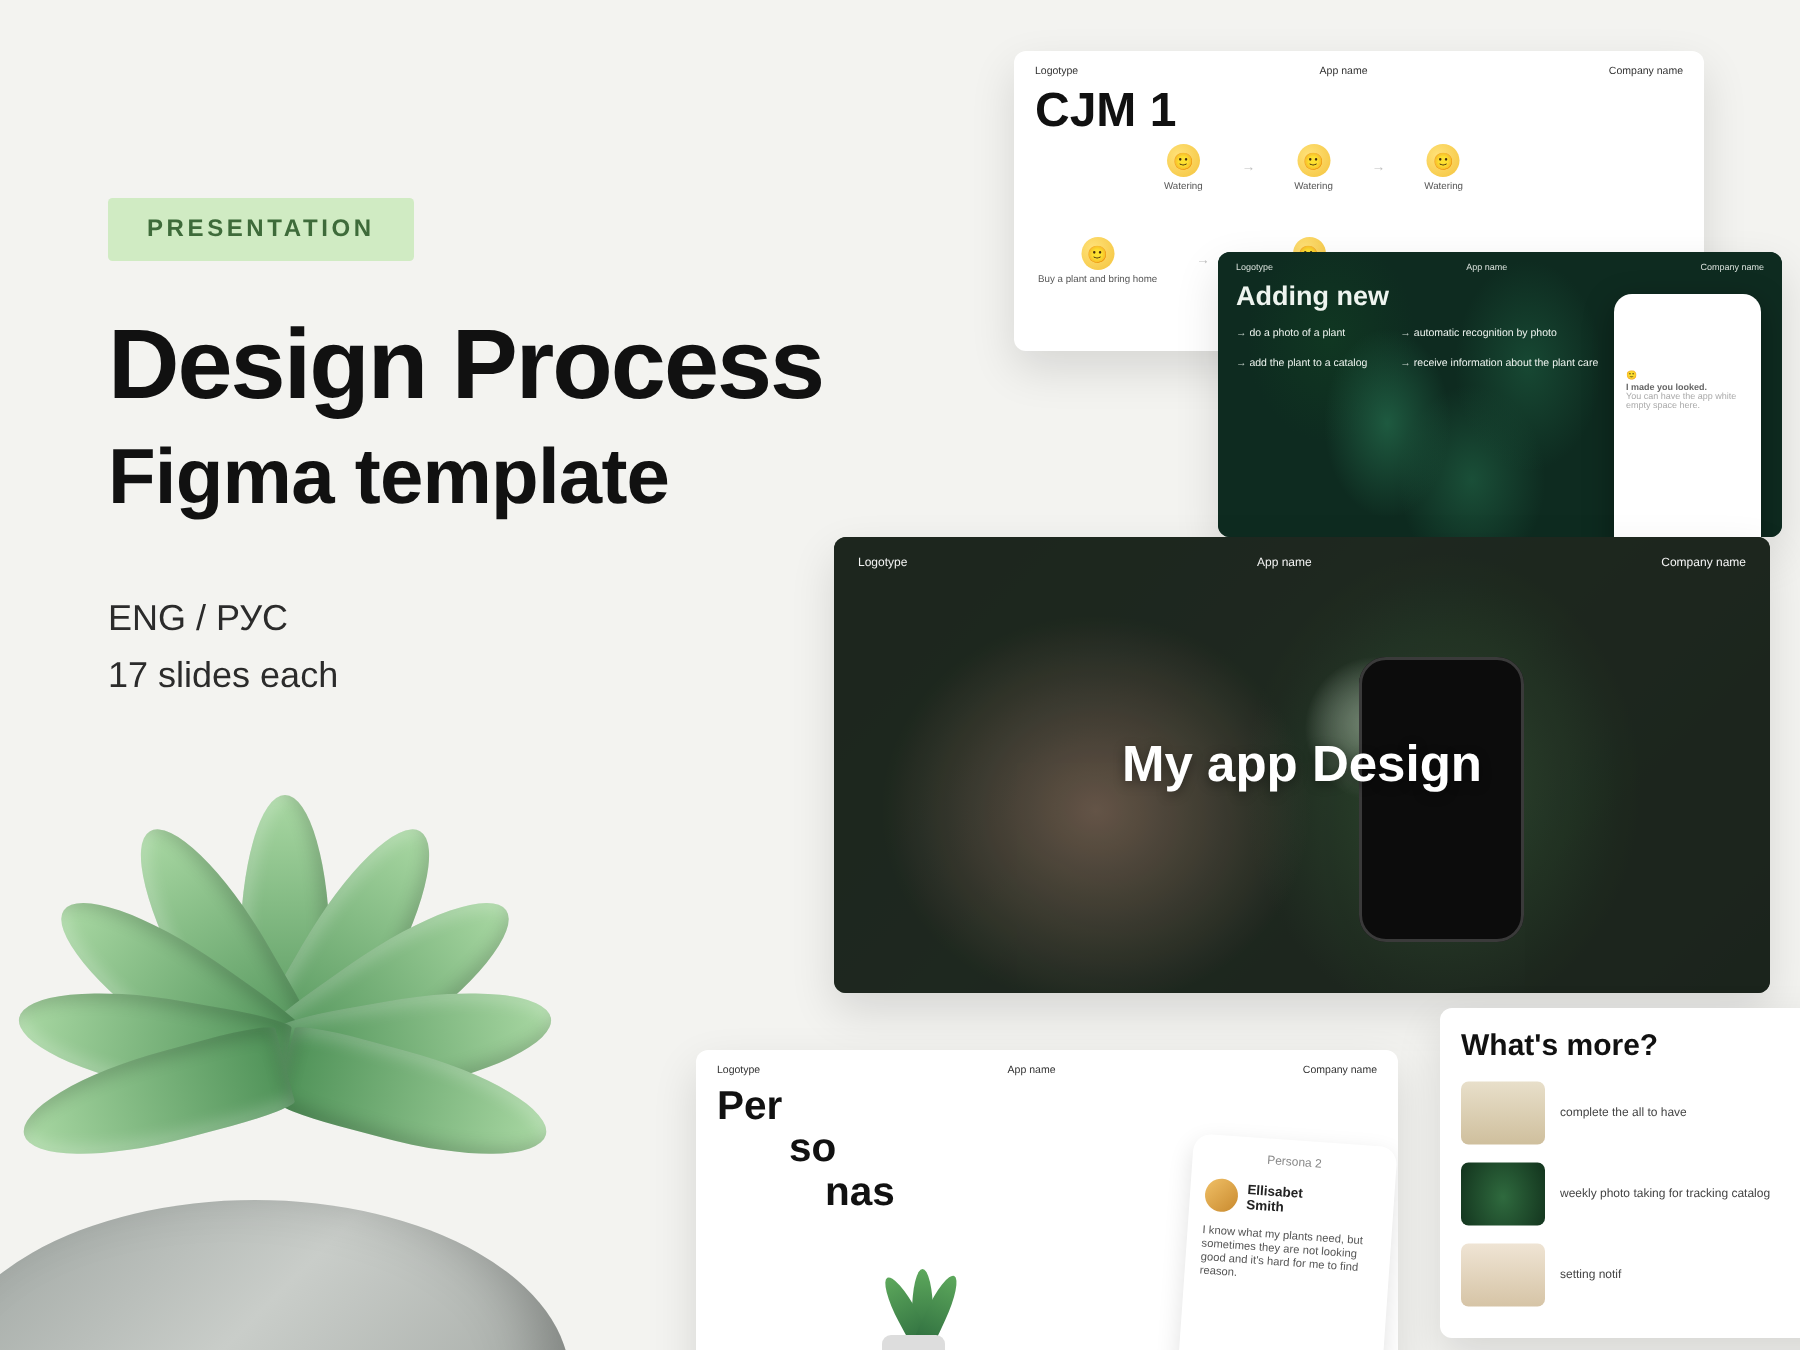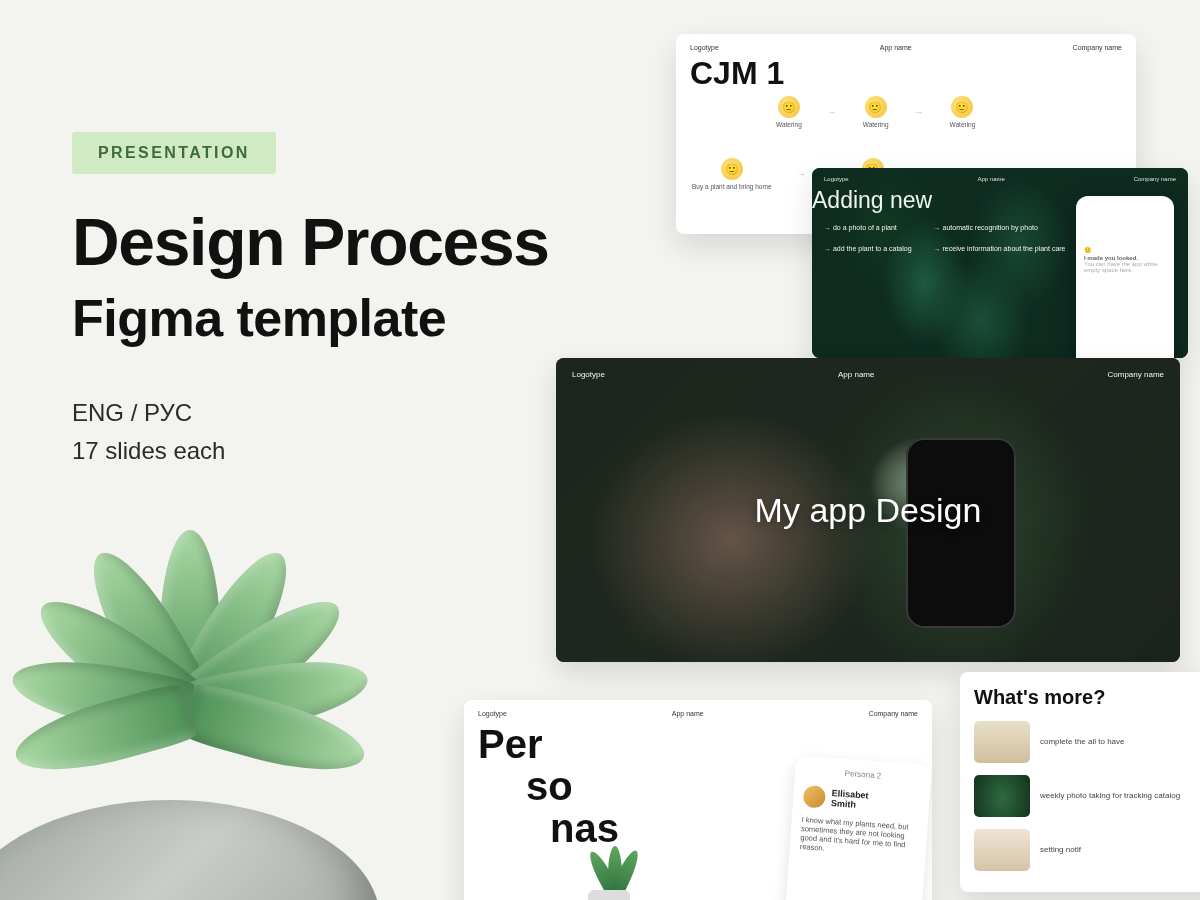--- a/index.html
+++ b/index.html
@@ -37,39 +37,39 @@
 .arrow{margin-top:10px;font-size:9px;color:#bfbfbf}
 
 
 .s-dark{left:812px;top:168px;width:376px;height:190px;background:#0f2e23;color:#eef4ef;overflow:hidden}
 .dark-bg{position:absolute;inset:0;background:
  radial-gradient(60px 90px at 30% 60%,#1e5a40 0%,transparent 70%),
  radial-gradient(70px 100px at 55% 40%,#174833 0%,transparent 70%),
  radial-gradient(80px 100px at 20% 30%,#103722 0%,transparent 70%),
  radial-gradient(70px 90px at 45% 80%,#1a4f38 0%,transparent 70%),#0e2b20}
 .dark-top{position:relative;display:flex;justify-content:space-between;font-size:6px;padding:8px 12px 0;opacity:.9}
-.dark-title{position:relative;font-size:23px;font-weight:400;line-height:1.1;padding:6px 0}
+.dark-title{position:relative;font-size:18px;font-weight:700;line-height:1.1;padding:6px 12px}
 .dark-cols{position:relative;display:flex;font-size:7px;padding:4px 12px;gap:22px;line-height:1.5}
 .dark-cols ul{list-style:none}
 .dark-cols li::before{content:"→ ";opacity:.8}
 .phone{position:absolute;right:14px;top:28px;width:98px;height:180px;background:#fff;border-radius:12px;box-shadow:0 6px 20px rgba(0,0,0,.35);font-size:6px;color:#666;padding:50px 8px 0}
 
 
 .s-hero{left:556px;top:358px;width:624px;height:304px;background:linear-gradient(135deg,#1f2a1f,#2a3d2c 40%,#111811);color:#fff;overflow:hidden}
 .hero-top{display:flex;justify-content:space-between;font-size:8px;padding:12px 16px 0;opacity:.95}
 .hero-bg{position:absolute;inset:0;background:
  radial-gradient(220px 200px at 28% 60%,#6b574a 0%,transparent 65%),
  radial-gradient(220px 260px at 65% 55%,#2e4a2f 0%,transparent 60%),
  radial-gradient(80px 80px at 58% 42%,#e5efe1 0%,transparent 60%),#1d261e;opacity:.9}
 .hero-phone{position:absolute;left:350px;top:80px;width:110px;height:190px;border-radius:18px;background:#0c0c0c;box-shadow:0 0 0 2px #3a3a3a inset}
-.hero-title{position:absolute;left:50%;top:50%;transform:translate(-50%,-50%);font-size:34px;font-weight:400;white-space:nowrap;text-shadow:0 2px 8px rgba(0,0,0,.4)}
+.hero-title{position:absolute;left:50%;top:50%;transform:translate(-50%,-50%);font-size:34px;font-weight:700;white-space:nowrap;text-shadow:0 2px 8px rgba(0,0,0,.4)}
 
 
 .s-pers{left:464px;top:700px;width:468px;height:230px;overflow:hidden}
-.pers-title{padding:6px 14px 0;font-size:40px;font-weight:800;line-height:1.05}
+.pers-title{padding:6px 14px 0;font-size:27px;font-weight:800;line-height:1.05}
 .pers-title .l2p{padding-left:48px}
 .pers-title .l3p{padding-left:72px}
 .pers-plant{position:absolute;left:110px;bottom:6px;width:70px;height:100px}
 .pers-plant .ppot{position:absolute;bottom:0;left:14px;width:42px;height:34px;background:#ddd;border-radius:6px 6px 10px 10px}
 .pers-plant .pleaf{position:absolute;left:34px;bottom:28px;width:14px;height:50px;background:linear-gradient(#5da85c,#2f6e3f);border-radius:60% 60% 10% 10%/70% 70% 30% 30%;transform-origin:50% 100%}
 .pers-plant .pl2{transform:rotate(-28deg)}
 .pers-plant .pl3{transform:rotate(25deg)}
 .pcard{position:absolute;background:#fff;border-radius:12px;width:136px;box-shadow:0 6px 16px rgba(0,0,0,.12);padding:10px;font-size:7.5px;color:#555}
 .pc1{left:204px;top:34px;height:164px}
 .pc2{left:326px;top:60px;height:172px;transform:rotate(4deg)}

